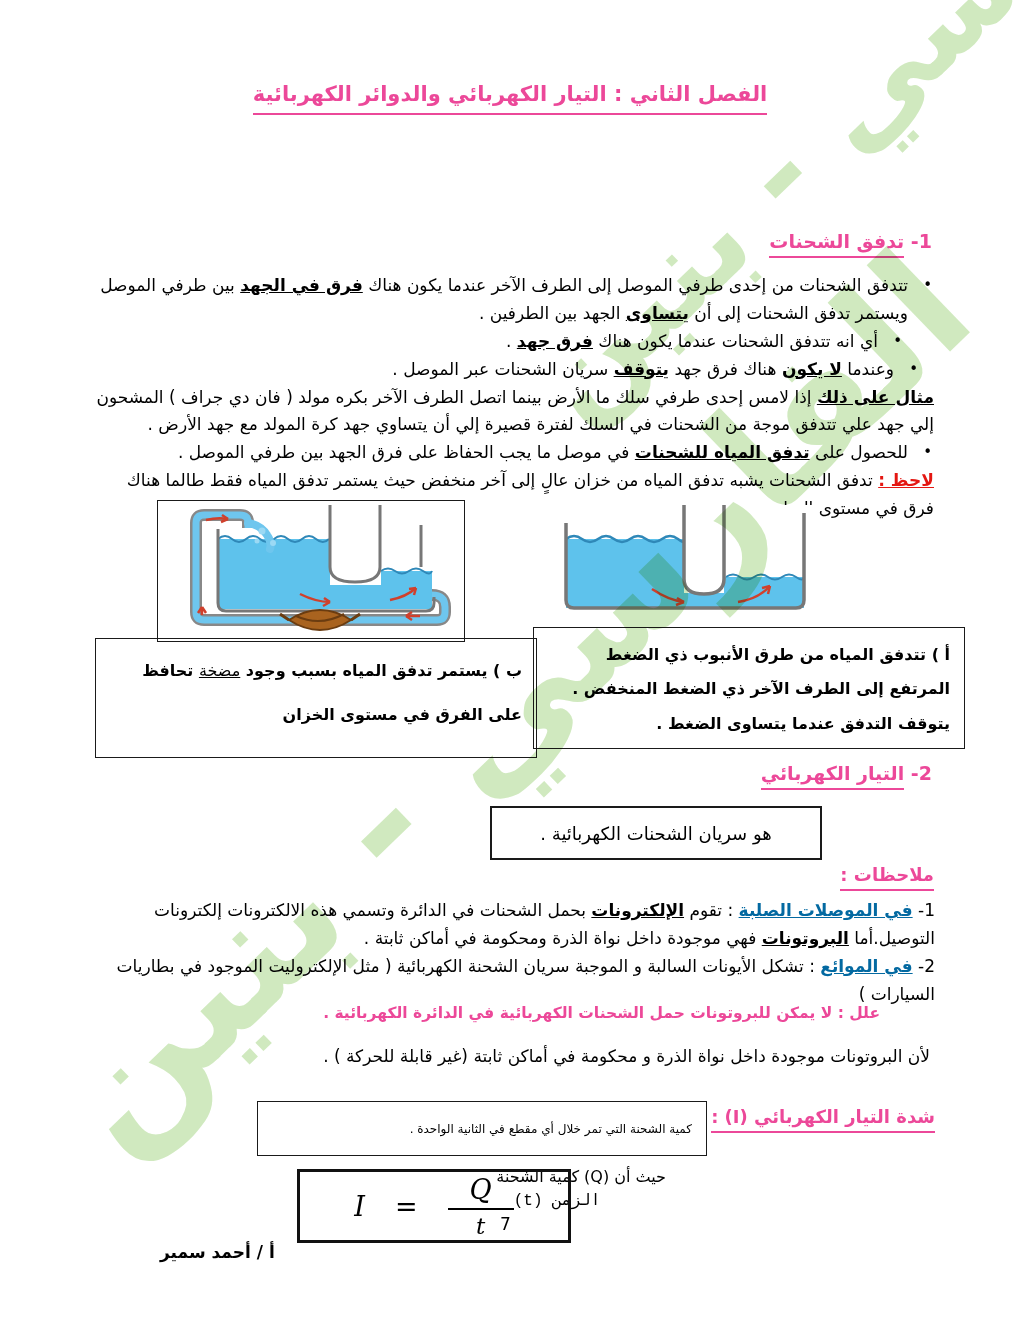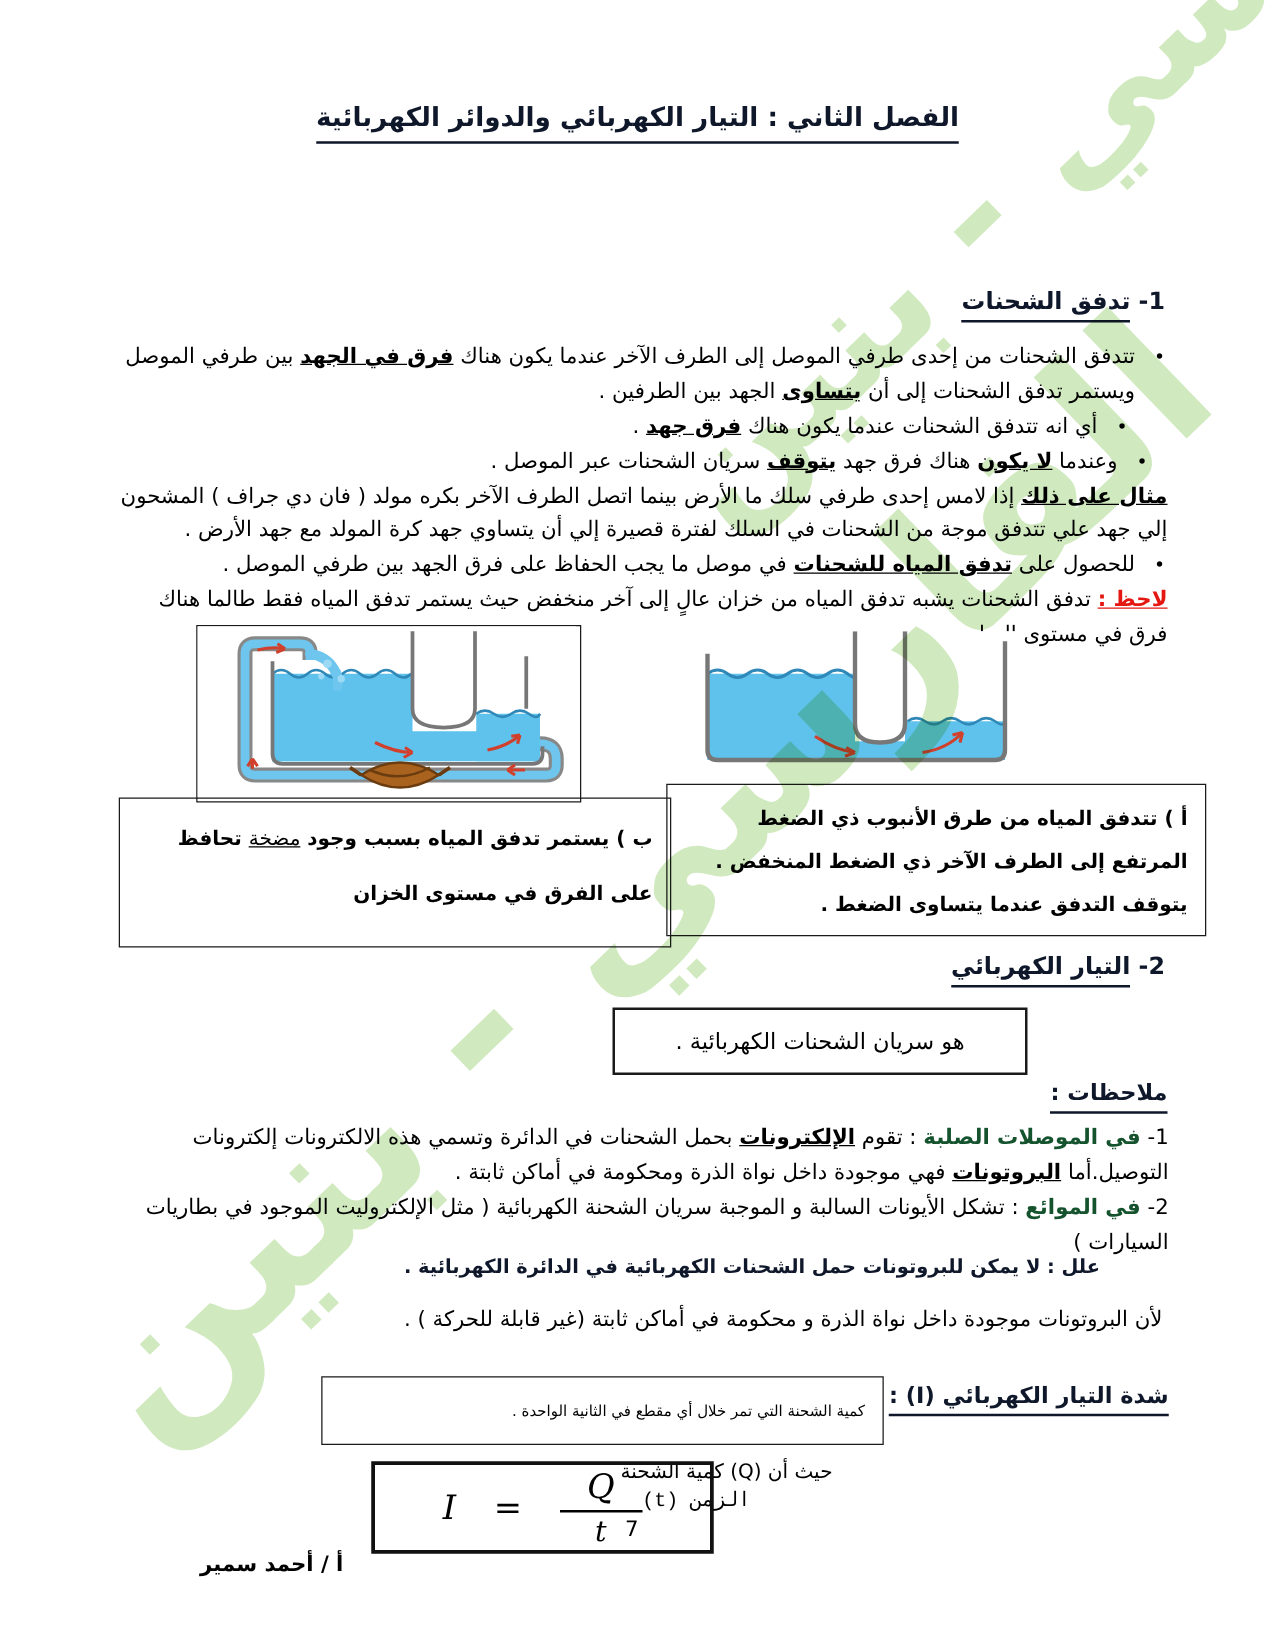--- a/index.html
+++ b/index.html
@@ -1,26 +1,26 @@
 <!DOCTYPE html>
 <html lang="ar"><head>
 <meta charset="utf-8">
 <style>
   html,body{margin:0;padding:0;background:#fff;}
   .page{position:relative;width:1020px;height:1320px;background:#fff;overflow:hidden;
         font-family:"DejaVu Sans",sans-serif;color:#000;}
   .abs{position:absolute;z-index:2;}
   .rtl{direction:rtl;text-align:right;}
   .center{text-align:center;}
-  .red-script{color:#0f172a;font-weight:bold;}
+  .red-script{color:#ec4899;font-weight:bold;}
   .u-border{display:inline-block;border-bottom:2px solid currentColor;padding-bottom:7px;}
   .sg-u{font-weight:normal;text-decoration:underline;}
   .sg-bu{font-weight:bold;text-decoration:underline;}
   .sg-ru{color:#e41712;font-weight:bold;text-decoration:underline;}
-  .sg-rbu{color:#14532d;font-weight:bold;}
+  .sg-rbu{color:#0369a1;font-weight:bold;text-decoration:underline;}
   .sg-ub{display:inline-block;border-bottom:2px solid currentColor;padding-bottom:4px;font-weight:bold;}
   .body-text{font-size:17px;line-height:1.64;}
   .line{position:relative;}
   .blt{position:absolute;top:1px;font-size:15px;}
   .box{border:2px solid #1a1a1a;background:transparent;}
   .caption{font-size:16px;font-weight:bold;direction:rtl;text-align:right;padding:10px 14px;}
   .watermark{position:absolute;z-index:5;pointer-events:none;white-space:nowrap;
              font-weight:bold;font-size:158px;color:#b3dc97;opacity:.62;
              mix-blend-mode:multiply;}
   .formula{font-family:"DejaVu Serif",serif;font-style:italic;font-size:27px;}

